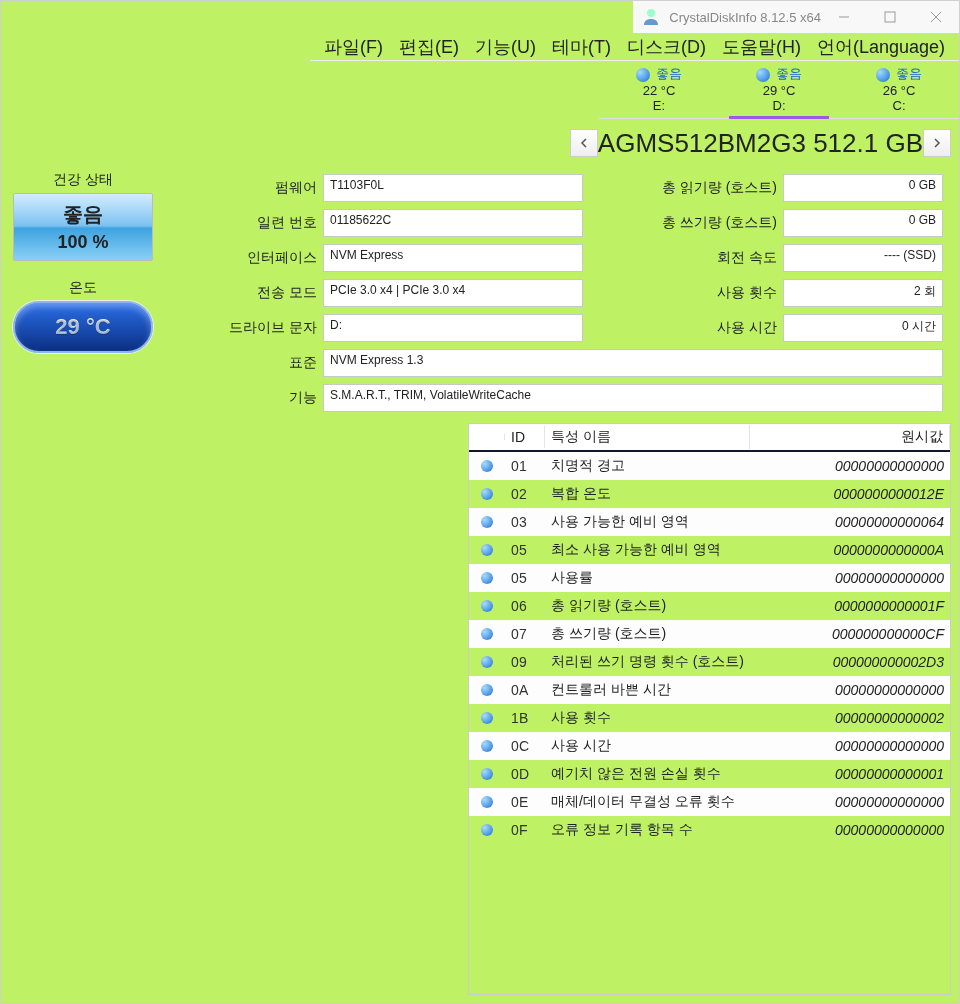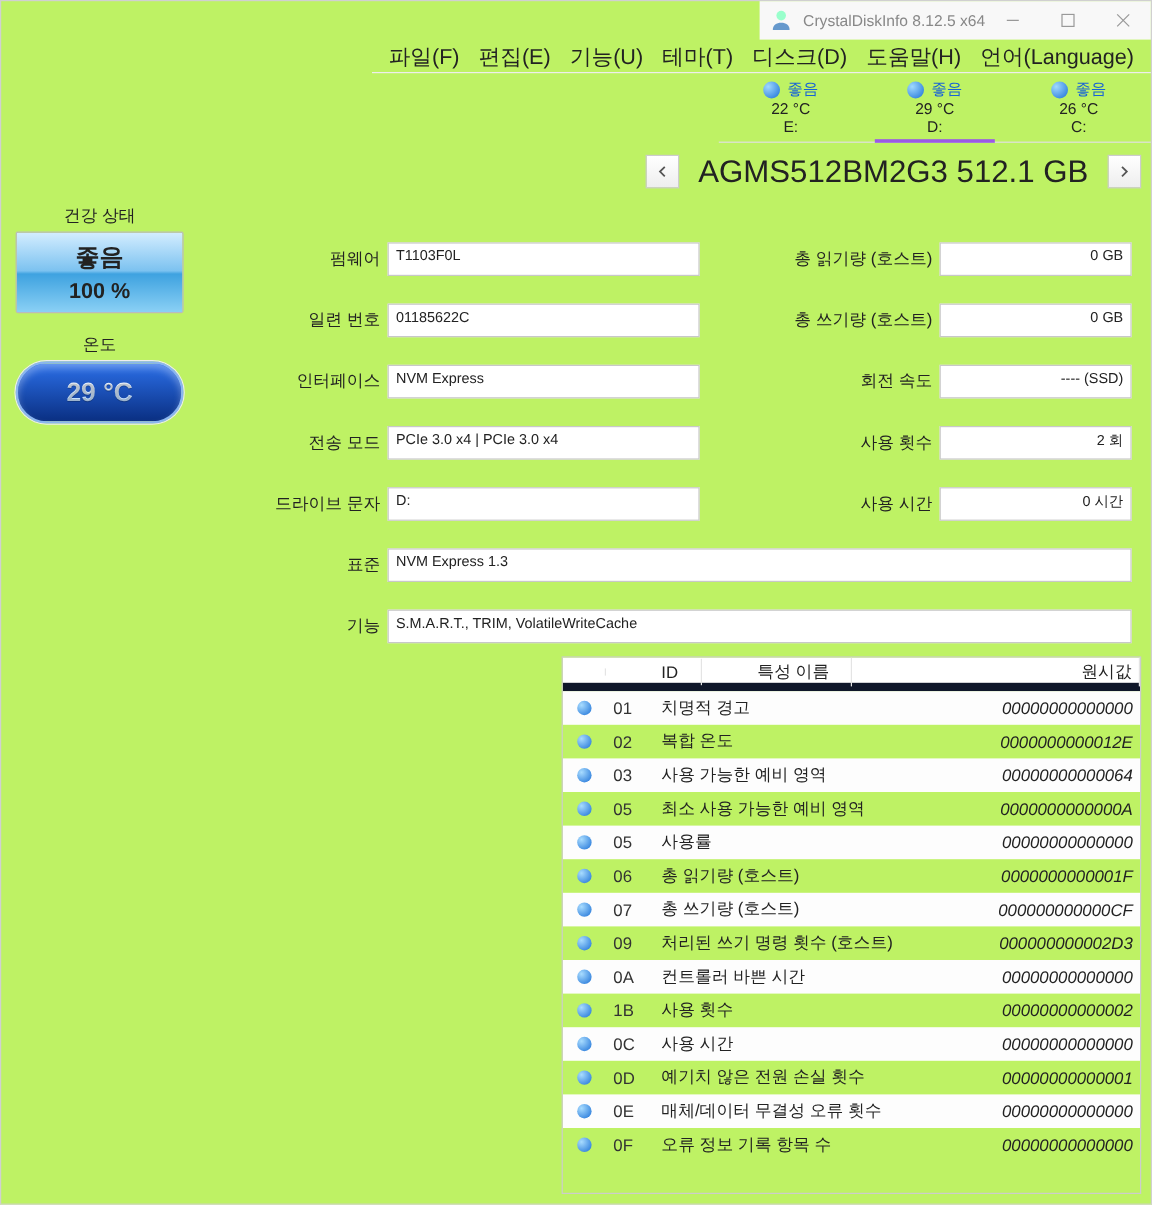--- a/index.html
+++ b/index.html
@@ -84,21 +84,20 @@
 }
 .disk-tab .line1 { color: #1863d6; font-weight: 500; }
 .disk-tab .line2 { color: #222; }
 .disk-tab .line3 { color: #222; }
 
 .main-header {
   display: flex;
   align-items: center;
   height: 48px;
   padding: 0 8px;
-  gap: 16px;
 }
 .nav-btn {
   width: 28px; height: 28px;
   border: 1px solid #ccc;
   background: linear-gradient(#fff, #eee);
   display: flex; align-items: center; justify-content: center;
 }
 .model-name {
   flex: 1;
   text-align: center;
@@ -154,22 +153,21 @@
   color: transparent;
   text-shadow: 0 1px 0 rgba(0,0,0,0.2);
 }
 
 .detail-grid {
   flex: 1;
   display: grid;
   grid-template-columns: 160px 260px 200px 160px;
   grid-auto-rows: 34px;
   align-items: center;
-  row-gap: 17px;
-  margin-top: 28px;
+  row-gap: 1px;
 }
 .lbl { text-align: right; padding-right: 6px; color: #222; font-size: 14px; }
 .val {
   border: 1px solid #c8c8c8;
   height: 28px;
   padding: 3px 6px;
   background: #fff;
   font-size: 12px;
   color: #222;
   overflow: hidden;
@@ -186,22 +184,21 @@
 }
 .st-head, .st-row {
   display: grid;
   grid-template-columns: 36px 40px 1fr 200px;
   align-items: center;
   height: 28px;
   font-size: 14px;
 }
 .st-head {
   background: #fff;
-  border-bottom: 7px solid #0f172a;
-  gap: 40px;
+  border-bottom: 2px solid #0f172a;
 }
 .st-head > div {
   border-right: 1px solid #e4e4e4;
   padding: 3px 6px;
   color: #222;
 }
 .st-head .c-raw { text-align: right; }
 .st-row > div { padding: 2px 6px; }
 .st-row .c-dot { display: flex; justify-content: center; }
 .st-row .orb-sm {

